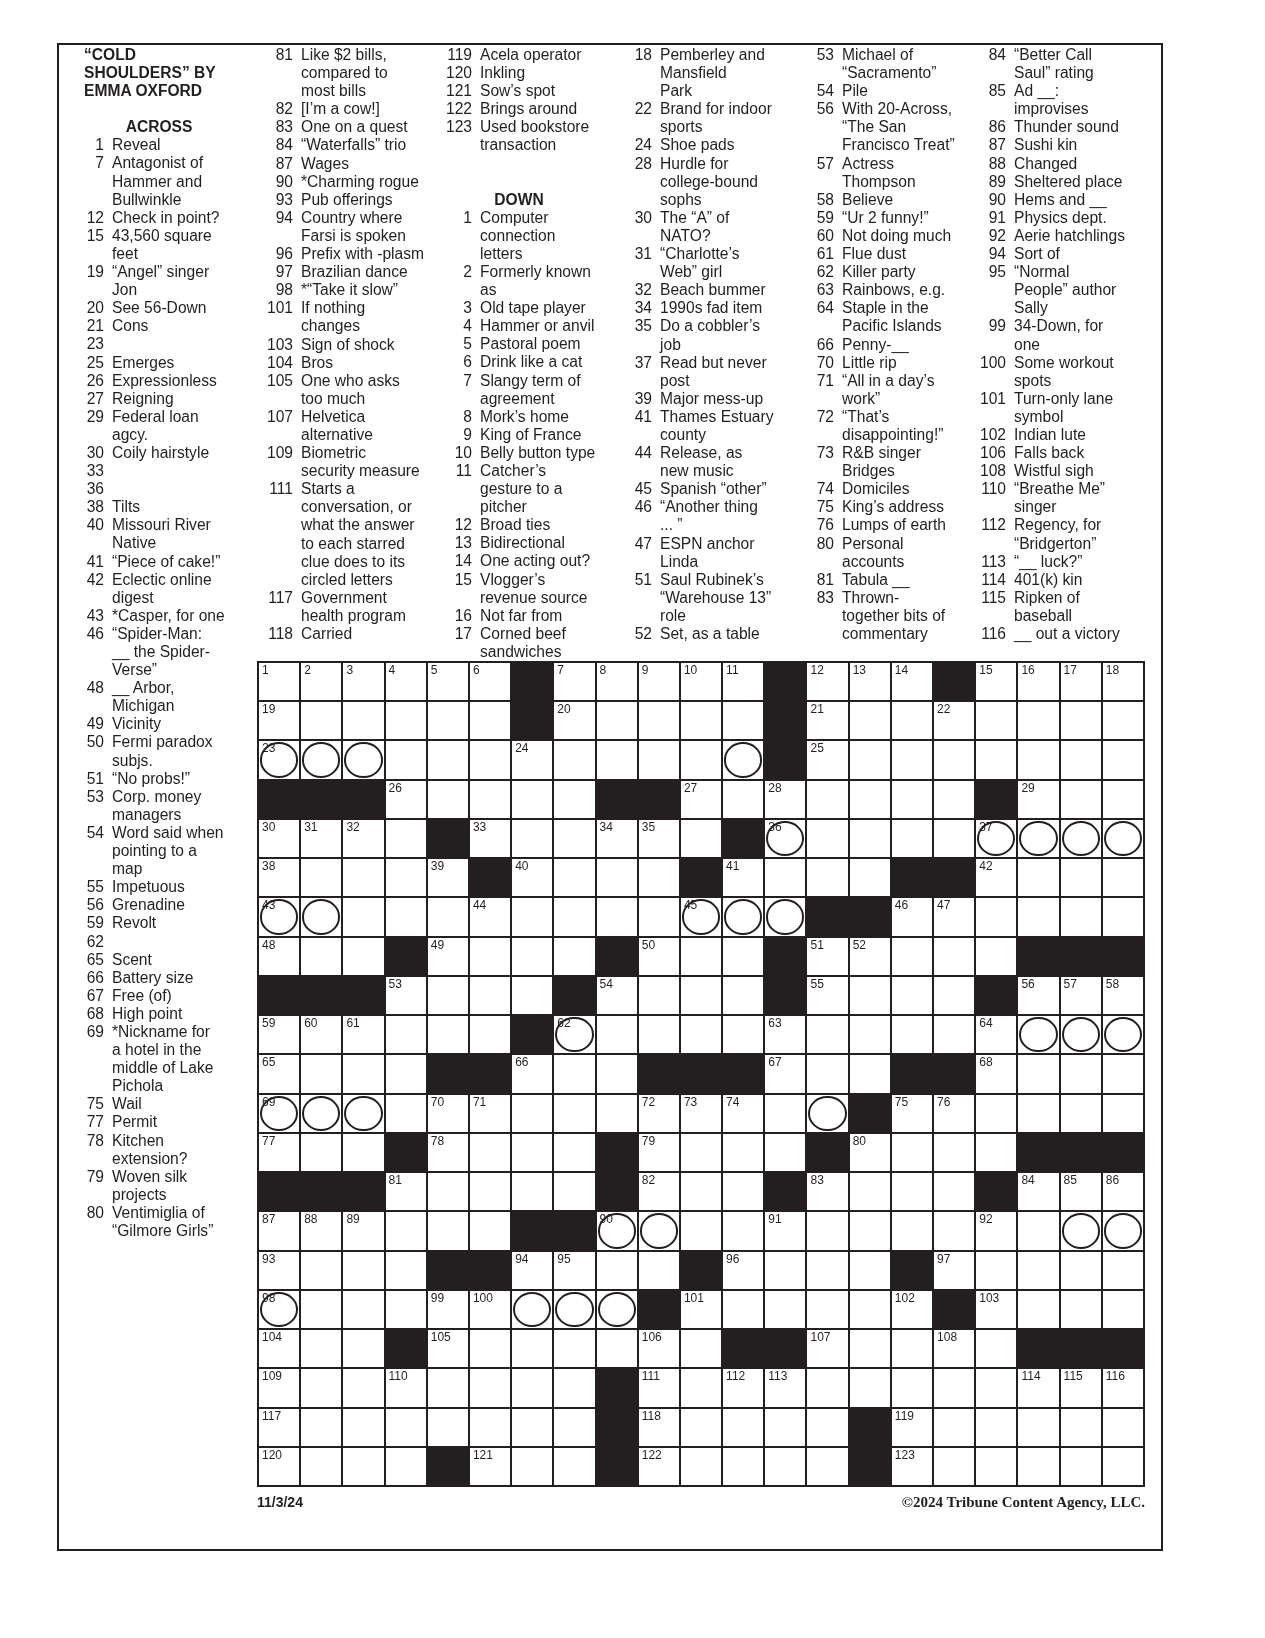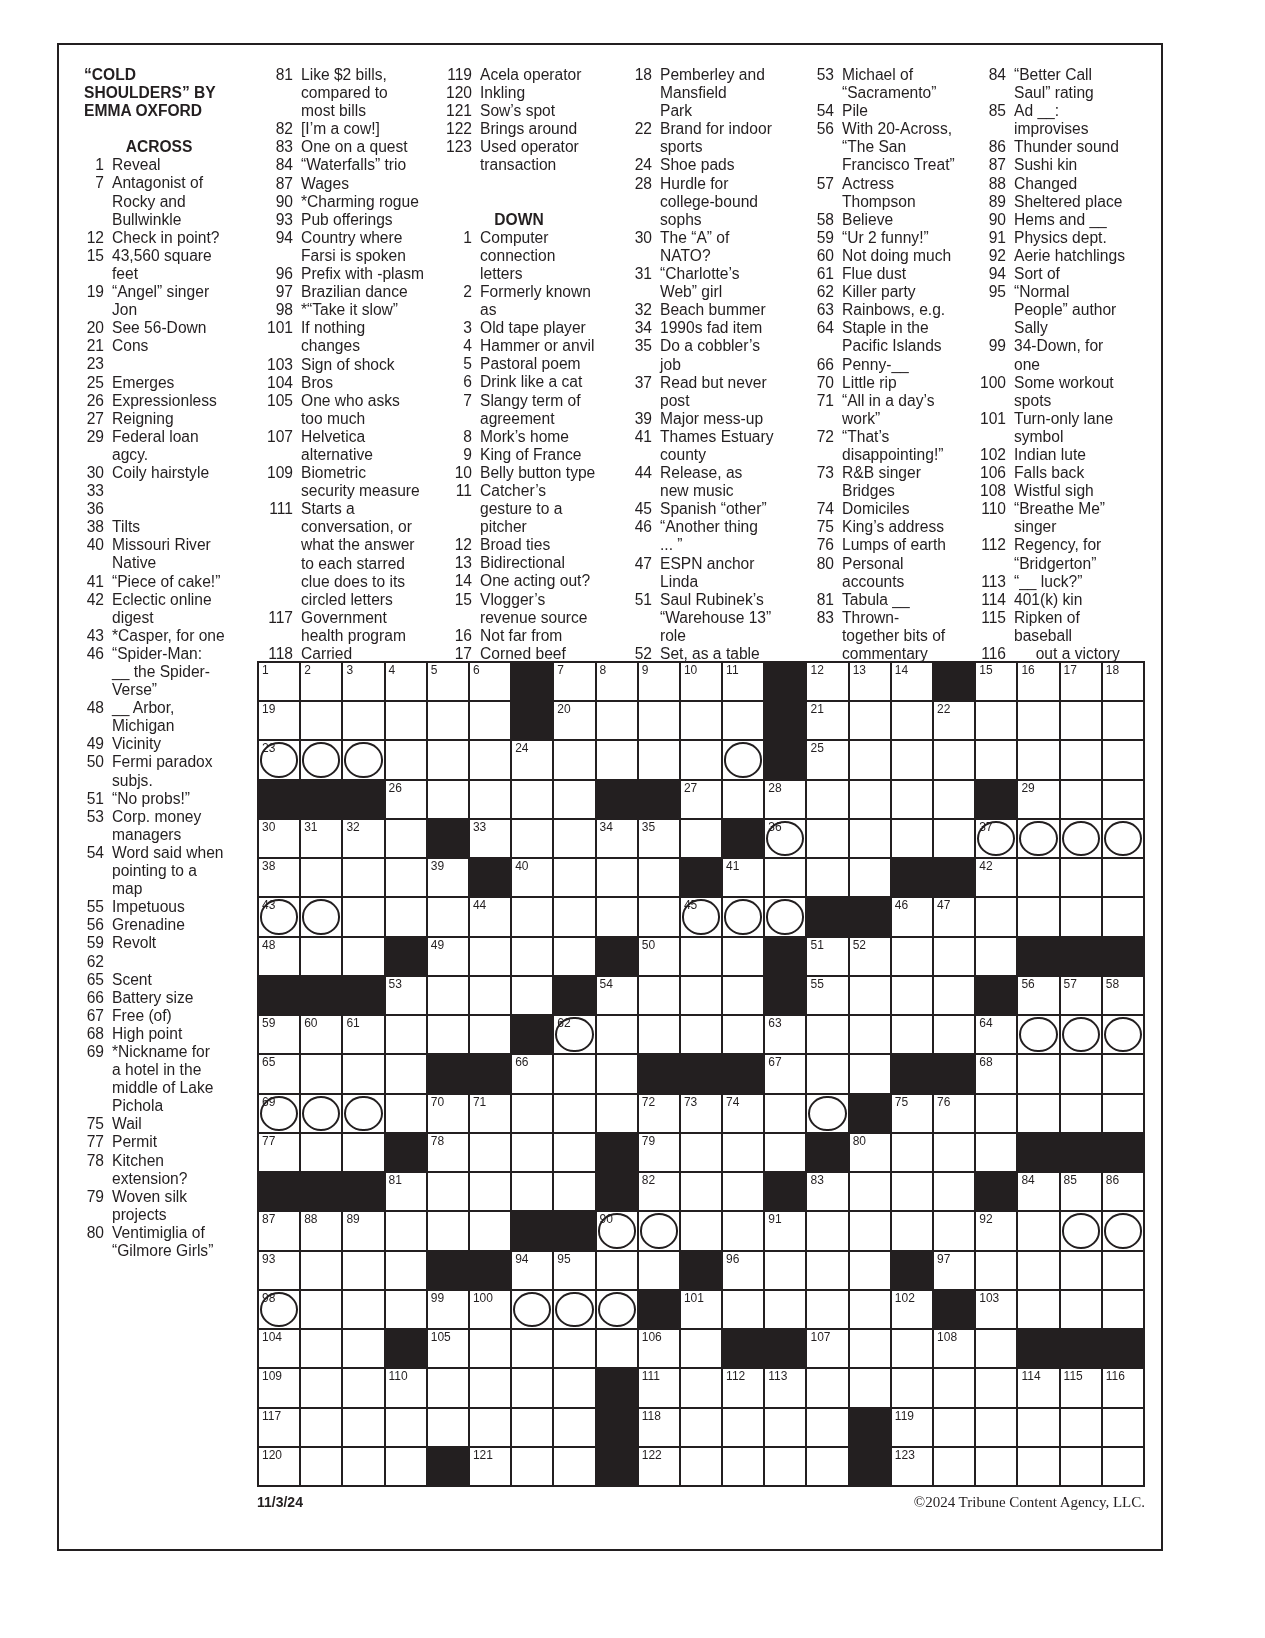--- a/index.html
+++ b/index.html
@@ -1,30 +1,30 @@
 <!DOCTYPE html>
 <html><head>
 <meta charset="utf-8">
 <style>
   html, body { margin: 0; padding: 0; background: #ffffff; }
   body { width: 1265px; height: 1638px; position: relative; font-family: "Liberation Sans", sans-serif; color: #231f20; }
   .frame { position: absolute; left: 57px; top: 43px; width: 1106px; height: 1508px; border: 2px solid #231f20; box-sizing: border-box; }
-  .col { position: absolute; top: 66px; font-size: 15.6px; line-height: 18.1px; }
+  .col { position: absolute; top: 46px; font-size: 15.6px; line-height: 18.1px; }
   .title { font-weight: bold; font-size: 15.6px; line-height: 18.1px; margin-left: 14px; }
   .section-head { font-weight: bold; text-align: center; margin: 18px 0 0 0; font-size: 15.6px; }
   .clue { display: flex; }
   .clue .num { flex: 0 0 auto; text-align: right; padding-right: 8px; }
   .clue .txt { flex: 1 1 auto; }
   #grid { position: absolute; left: 257px; top: 661px; width: 888px; height: 826px; border: 2px solid #231f20; box-sizing: border-box; display: grid; grid-template-columns: repeat(21, 1fr); grid-template-rows: repeat(21, 1fr); background: #231f20; gap: 2px; }
   .cell { background: #fff; position: relative; }
   .cell.black { background: #231f20; }
   .cell .n { position: absolute; left: 3px; top: 1px; font-size: 12px; line-height: 13px; }
   .cell .circ { position: absolute; left: 1px; top: 1px; right: 1px; bottom: 1px; border: 2.5px solid #231f20; border-radius: 50%; box-sizing: border-box; }
   .footer-date { position: absolute; left: 257px; top: 1494px; font-weight: bold; font-size: 14px; text-align: center; }
-  .footer-copy { position: absolute; right: 120px; top: 1494px; font-family: "Liberation Serif", serif; font-weight: normal; font-size: 15px; }
+  .footer-copy { position: absolute; right: 120px; top: 1494px; font-family: "Liberation Serif", serif; font-weight: bold; font-size: 15px; }
 </style>
 </head>
 <body>
 
 <div class="frame"></div>
 
 <div class="col" id="col0" style="left:70px; width:178px;">
   <div class="title">
     <div>“COLD</div>
     <div>SHOULDERS” BY</div>
@@ -35,21 +35,21 @@
       <div class="clue">
         <span class="num" style="width: 34px;">1</span>
         <span class="txt">
           <div>Reveal</div>
         </span>
       </div>
       <div class="clue">
         <span class="num" style="width: 34px;">7</span>
         <span class="txt">
           <div>Antagonist of</div>
-          <div>Rocky and</div>
+          <div>Hammer and</div>
           <div>Bullwinkle</div>
         </span>
       </div>
       <div class="clue">
         <span class="num" style="width: 34px;">12</span>
         <span class="txt">
           <div>Check in point?</div>
         </span>
       </div>
       <div class="clue">
@@ -449,21 +449,21 @@
       </div>
       <div class="clue">
         <span class="num" style="width: 38px;">122</span>
         <span class="txt">
           <div>Brings around</div>
         </span>
       </div>
       <div class="clue">
         <span class="num" style="width: 38px;">123</span>
         <span class="txt">
-          <div>Used operator</div>
+          <div>Used bookstore</div>
           <div>transaction</div>
         </span>
       </div>
     </div>
   <div class="section-head" style="margin-left:-10px;margin-top:36px;">DOWN</div>
   <div class="clues">
       <div class="clue">
         <span class="num" style="width: 38px;">1</span>
         <span class="txt">
           <div>Computer</div>

